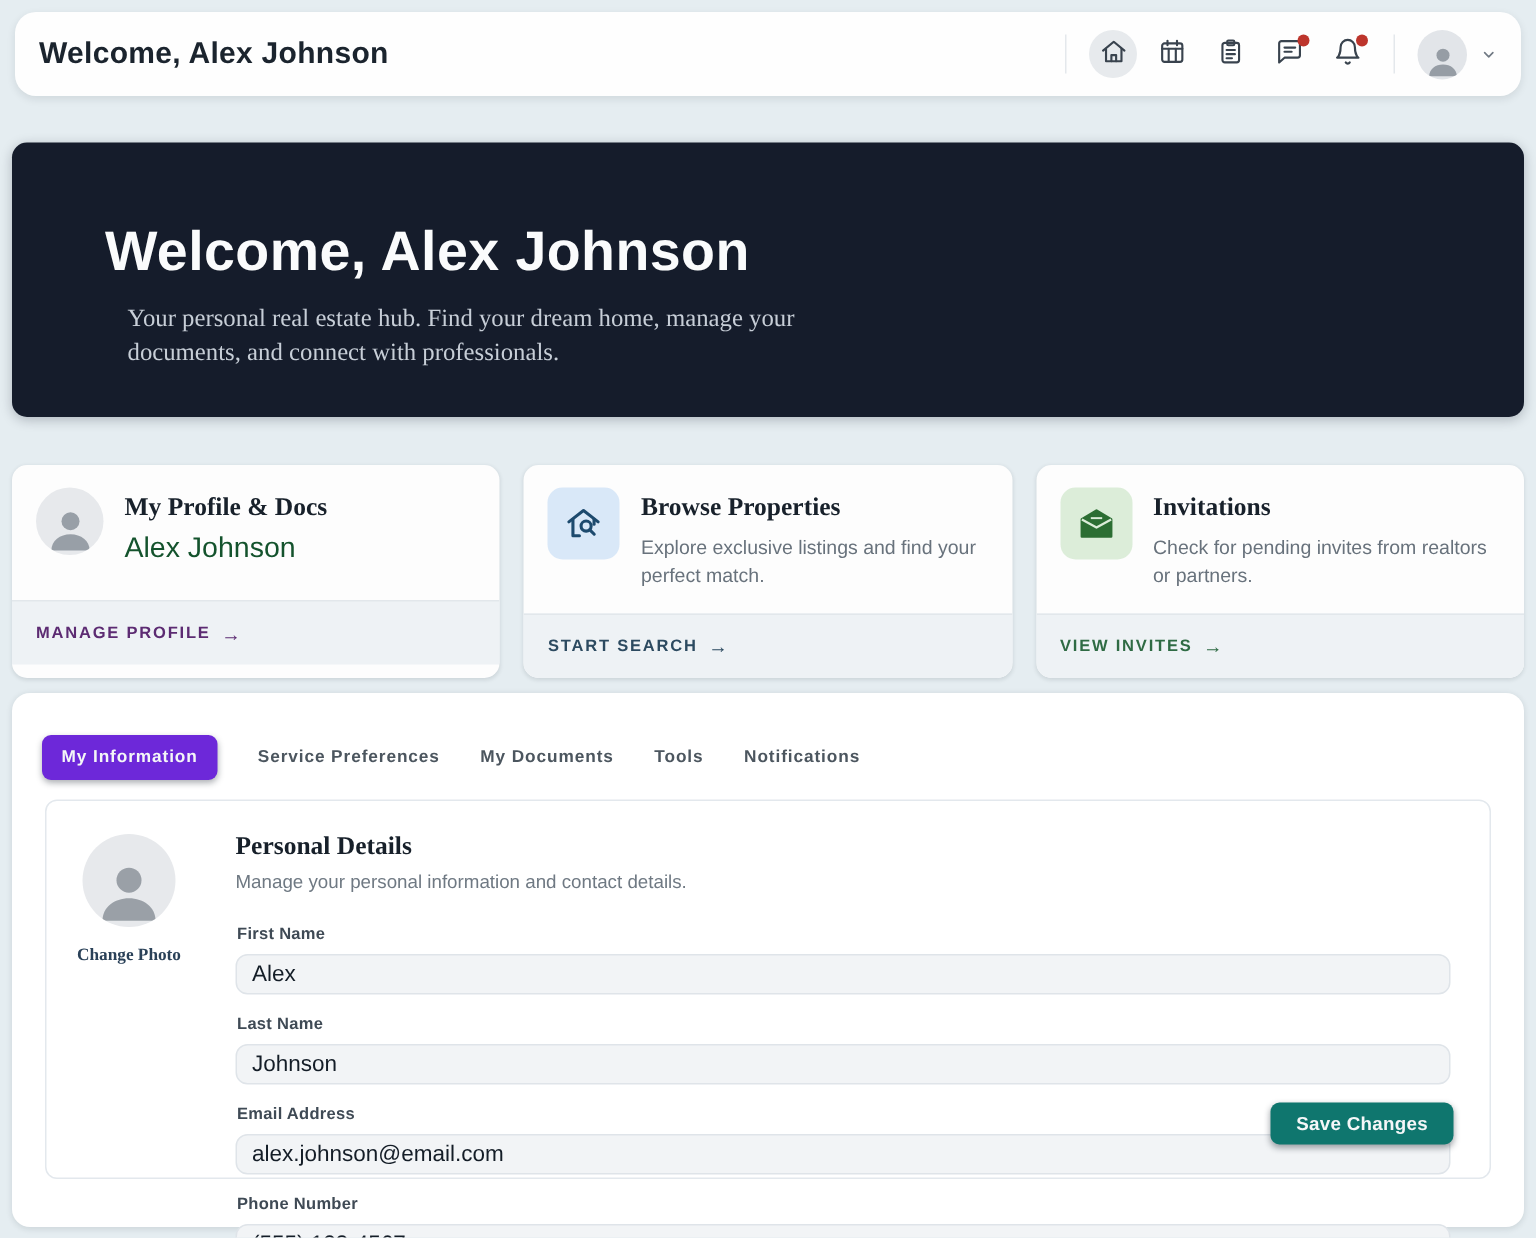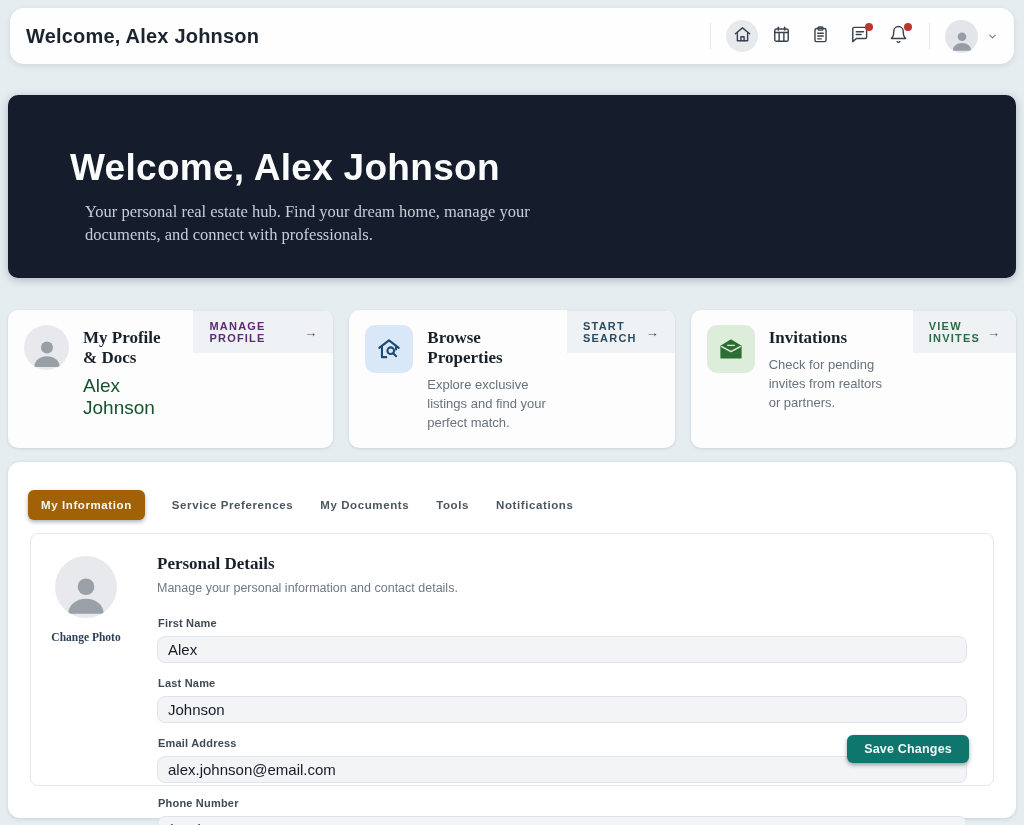--- a/index.html
+++ b/index.html
@@ -27,21 +27,21 @@
   
   .hero { position:absolute; left:8px; top:95px; width:1008px; height:183px; background:#151c2b;
           border-radius:10px; padding:52px 60px 0 62px; box-shadow:0 2px 8px rgba(15,25,40,.25); }
   .hero-title { color:#fafbfc; font-size:37px; font-weight:bold; letter-spacing:.3px; }
   .hero-sub { margin-top:11px; max-width:445px; color:#c7ced7; font-family:"Liberation Serif", serif;
               font-size:16.5px; line-height:1.42;margin-left:15px; }
 
   
   .cards { position:absolute; left:8px; top:310px; width:1008px; display:flex; gap:16px; }
   .card { flex:1; background:#fdfdfd; border-radius:10px; box-shadow:0 1px 3px rgba(20,30,40,.12);
-          display:flex; flex-direction:row; overflow:hidden; }
+          display:flex; flex-direction:column; overflow:hidden; }
   .card-body { padding:15px 16px; display:flex; gap:14px; min-height:90px; }
   .card-title { font-family:"Liberation Serif", serif; font-weight:bold; font-size:17px; color:#18212b; margin-top:3px; }
   .card-sub { font-size:19px; color:#14532d; margin-top:7px; }
   .card-desc { font-size:13px; color:#68727c; line-height:1.45; margin-top:8px; max-width:232px; }
   .badge-avatar { width:45px; height:45px; border-radius:50%; background:#e7e9ec; flex:0 0 auto;
                   display:flex; align-items:flex-end; justify-content:center; overflow:hidden; }
   .badge-avatar svg { width:36px; height:36px; fill:#989fa7; }
   .icon-sq { width:48px; height:48px; border-radius:10px; flex:0 0 auto; display:flex; align-items:center; justify-content:center; }
   .icon-sq.blue { background:#d9e8f8; color:#1d4a6e; }
   .icon-sq.green { background:#dcedd9; color:#2c6e33; }
@@ -53,21 +53,21 @@
   .link-purple { color:#5c2b72;align-items:center; }
   .link-blue { color:#2c4a60; }
   .link-green { color:#2f6b44; }
 
   
   .panel { position:absolute; left:8px; top:462px; width:1008px; height:356px; background:#ffffff;
            border-radius:12px; box-shadow:0 1px 4px rgba(20,30,40,.12); }
   .tabs { display:flex; align-items:center; gap:27px; padding:28px 0 0 20px; }
   .tab { font-size:11.5px; font-weight:bold; letter-spacing:.6px; color:#4c565f; cursor:pointer;
          padding:9px 0; border:none; background:transparent; font-family:inherit; }
-  .tab.active { background:#a16207; color:#f4f6f7; border-radius:6px; padding:9px 13px;
+  .tab.active { background:#6d28d9; color:#f4f6f7; border-radius:6px; padding:9px 13px;
                 box-shadow:0 2px 4px rgba(20,30,40,.35); }
 
   .form-card { position:absolute; left:22px; top:71px; width:964px; height:253px;
                border:1px solid #e3e8ed; border-radius:8px; background:#fff; }
   .photo-col { position:absolute; left:15px; top:22px; width:80px; text-align:center; }
   .avatar-lg { width:62px; height:62px; margin:0 auto; border-radius:50%; background:#e7e9ec;
                display:flex; align-items:flex-end; justify-content:center; overflow:hidden; cursor:pointer; }
   .avatar-lg svg { width:50px; height:50px; fill:#9aa0a7; }
   .change-photo { margin-top:13px; font-family:"Liberation Serif", serif; font-weight:bold;
                   font-size:11.5px; color:#2a4158; cursor:pointer; }

